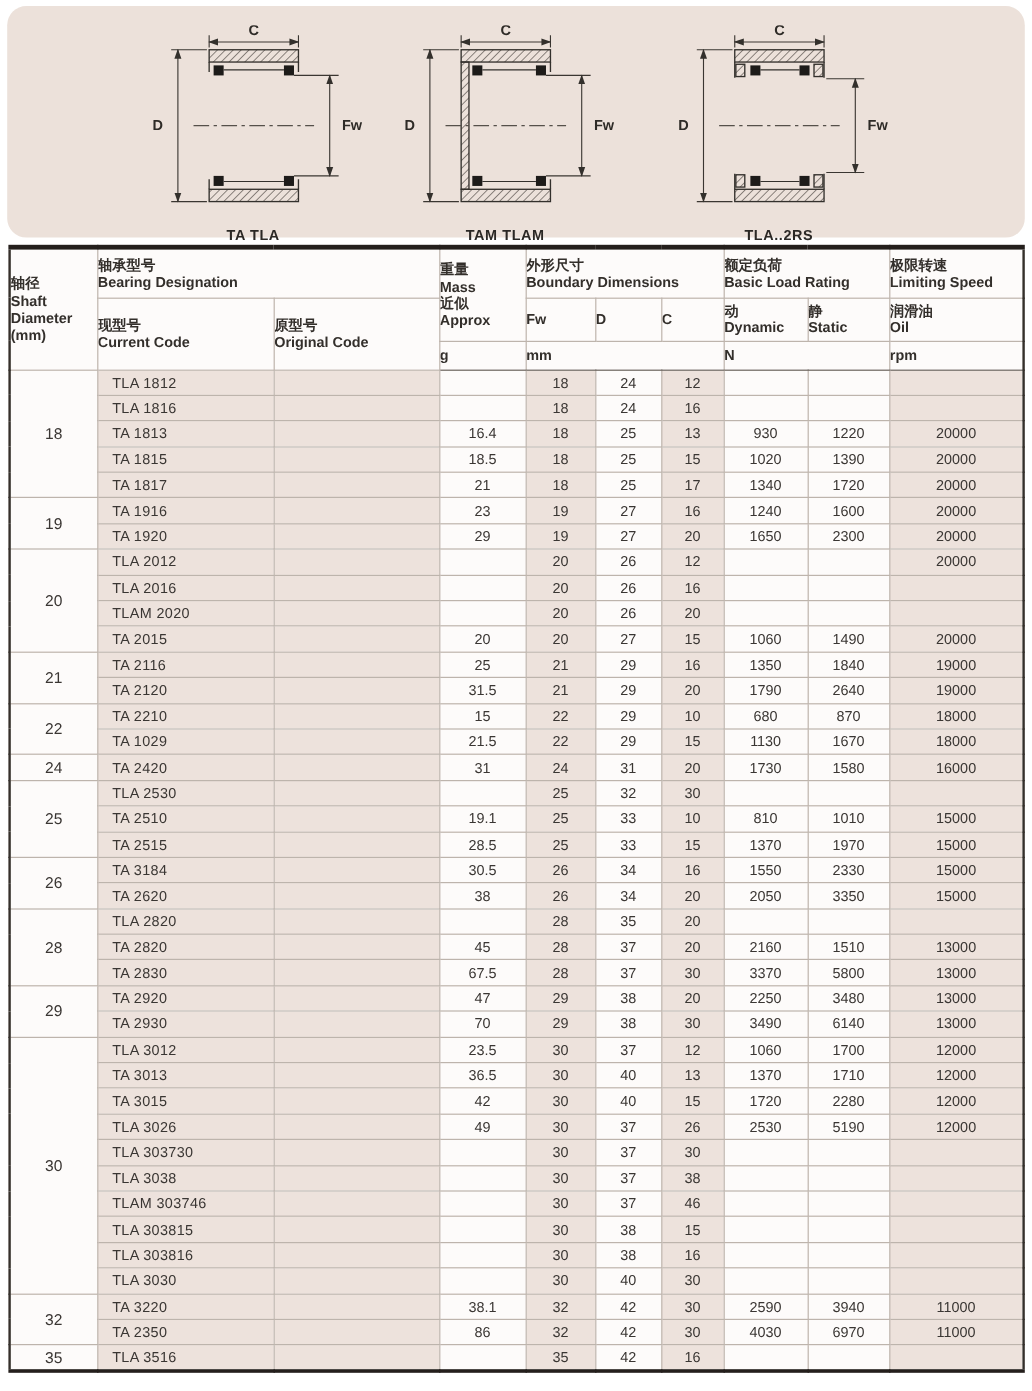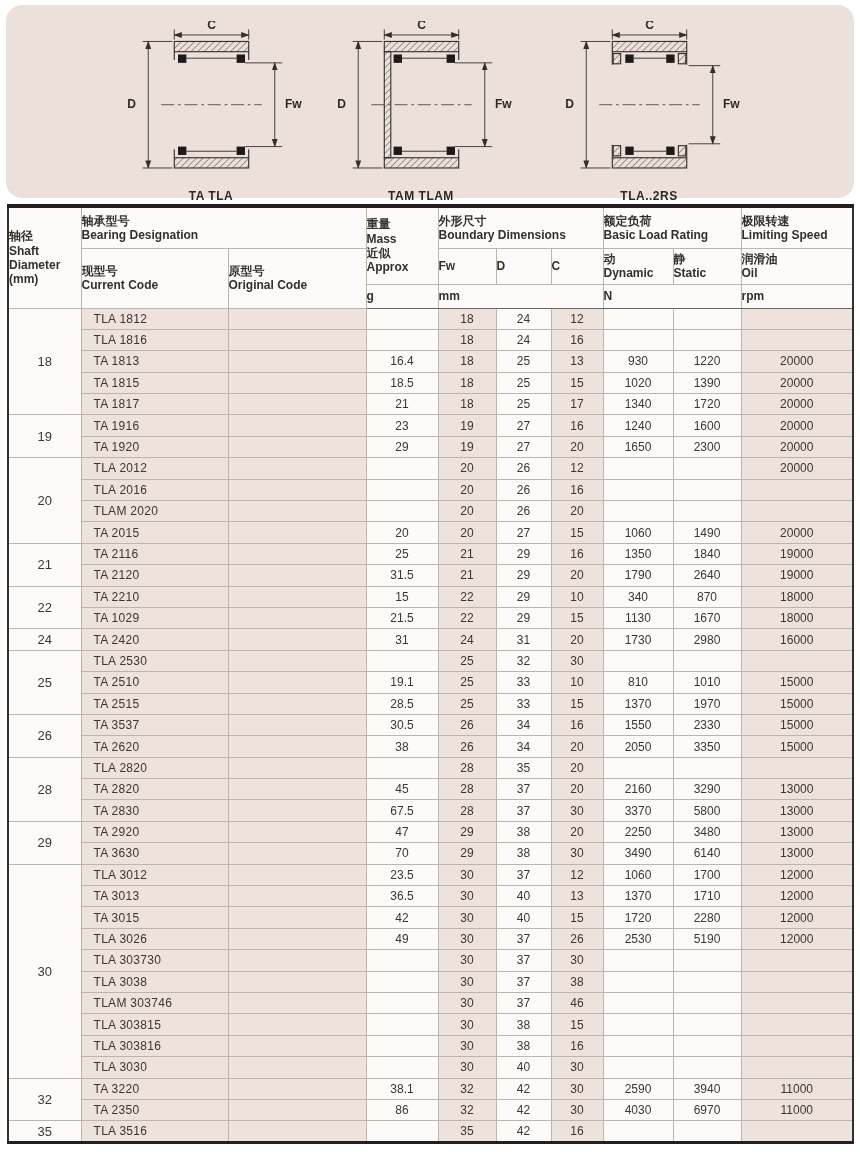--- a/index.html
+++ b/index.html
@@ -398,21 +398,21 @@
         <td class="c-num pink">19000</td>
       </tr>
       <tr class="group-start">
         <td rowspan="2" class="c-shaft">22</td>
         <td class="c-code pink">TA 2210</td>
         <td class="c-orig pink"></td>
         <td class="c-num white">15</td>
         <td class="c-num pink">22</td>
         <td class="c-num white">29</td>
         <td class="c-num pink">10</td>
-        <td class="c-num white">340</td>
+        <td class="c-num white">680</td>
         <td class="c-num white">870</td>
         <td class="c-num pink">18000</td>
       </tr>
       <tr>
         <td class="c-code pink">TA 1029</td>
         <td class="c-orig pink"></td>
         <td class="c-num white">21.5</td>
         <td class="c-num pink">22</td>
         <td class="c-num white">29</td>
         <td class="c-num pink">15</td>
@@ -422,21 +422,21 @@
       </tr>
       <tr class="group-start">
         <td rowspan="1" class="c-shaft">24</td>
         <td class="c-code pink">TA 2420</td>
         <td class="c-orig pink"></td>
         <td class="c-num white">31</td>
         <td class="c-num pink">24</td>
         <td class="c-num white">31</td>
         <td class="c-num pink">20</td>
         <td class="c-num white">1730</td>
-        <td class="c-num white">2980</td>
+        <td class="c-num white">1580</td>
         <td class="c-num pink">16000</td>
       </tr>
       <tr class="group-start">
         <td rowspan="3" class="c-shaft">25</td>
         <td class="c-code pink">TLA 2530</td>
         <td class="c-orig pink"></td>
         <td class="c-num white"></td>
         <td class="c-num pink">25</td>
         <td class="c-num white">32</td>
         <td class="c-num pink">30</td>
@@ -461,21 +461,21 @@
         <td class="c-num white">28.5</td>
         <td class="c-num pink">25</td>
         <td class="c-num white">33</td>
         <td class="c-num pink">15</td>
         <td class="c-num white">1370</td>
         <td class="c-num white">1970</td>
         <td class="c-num pink">15000</td>
       </tr>
       <tr class="group-start">
         <td rowspan="2" class="c-shaft">26</td>
-        <td class="c-code pink">TA 3537</td>
+        <td class="c-code pink">TA 3184</td>
         <td class="c-orig pink"></td>
         <td class="c-num white">30.5</td>
         <td class="c-num pink">26</td>
         <td class="c-num white">34</td>
         <td class="c-num pink">16</td>
         <td class="c-num white">1550</td>
         <td class="c-num white">2330</td>
         <td class="c-num pink">15000</td>
       </tr>
       <tr>
@@ -502,21 +502,21 @@
         <td class="c-num pink"></td>
       </tr>
       <tr>
         <td class="c-code pink">TA 2820</td>
         <td class="c-orig pink"></td>
         <td class="c-num white">45</td>
         <td class="c-num pink">28</td>
         <td class="c-num white">37</td>
         <td class="c-num pink">20</td>
         <td class="c-num white">2160</td>
-        <td class="c-num white">3290</td>
+        <td class="c-num white">1510</td>
         <td class="c-num pink">13000</td>
       </tr>
       <tr>
         <td class="c-code pink">TA 2830</td>
         <td class="c-orig pink"></td>
         <td class="c-num white">67.5</td>
         <td class="c-num pink">28</td>
         <td class="c-num white">37</td>
         <td class="c-num pink">30</td>
         <td class="c-num white">3370</td>
@@ -529,21 +529,21 @@
         <td class="c-orig pink"></td>
         <td class="c-num white">47</td>
         <td class="c-num pink">29</td>
         <td class="c-num white">38</td>
         <td class="c-num pink">20</td>
         <td class="c-num white">2250</td>
         <td class="c-num white">3480</td>
         <td class="c-num pink">13000</td>
       </tr>
       <tr>
-        <td class="c-code pink">TA 3630</td>
+        <td class="c-code pink">TA 2930</td>
         <td class="c-orig pink"></td>
         <td class="c-num white">70</td>
         <td class="c-num pink">29</td>
         <td class="c-num white">38</td>
         <td class="c-num pink">30</td>
         <td class="c-num white">3490</td>
         <td class="c-num white">6140</td>
         <td class="c-num pink">13000</td>
       </tr>
       <tr class="group-start">

